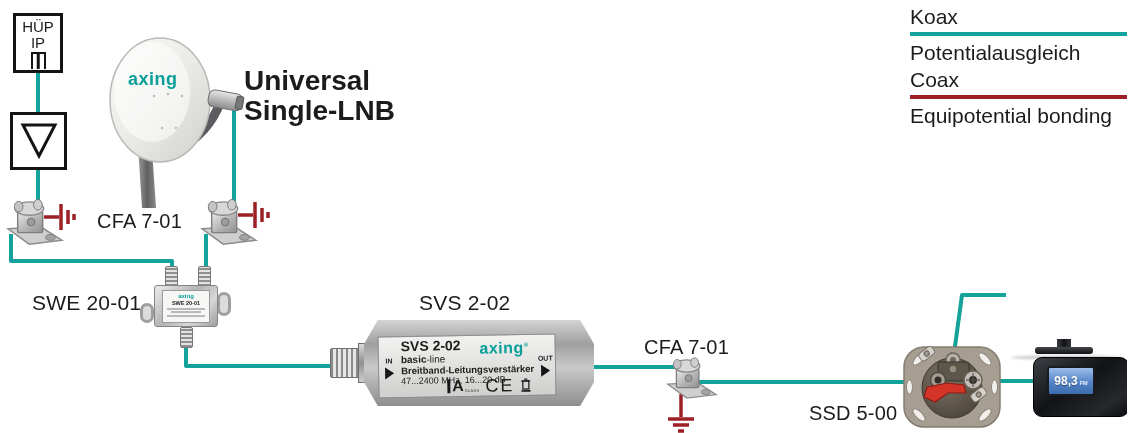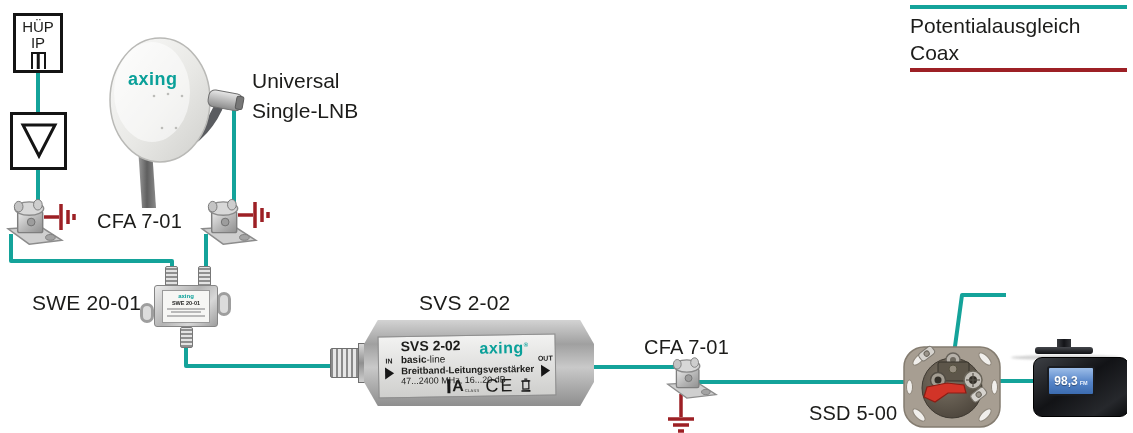--- a/index.html
+++ b/index.html
@@ -99,21 +99,21 @@
   .radio-body{position:absolute;left:2px;top:2px;width:96px;height:60px;border-radius:9px;
     background:linear-gradient(145deg,#3d4045 0%,#121316 45%,#26282c 80%,#0c0d0f 100%);
     border:1px solid #000;box-sizing:border-box;}
   .radio-display{position:absolute;left:13px;top:8px;width:48px;height:30px;border:2px solid #1a1c20;border-radius:3px;
     background:linear-gradient(180deg,#9cbde8 0%,#5584c8 55%,#3c6cb0 100%);box-sizing:border-box;
     display:flex;align-items:center;justify-content:center;gap:2px;}
   .radio-freq{font-size:12px;font-weight:bold;color:#fff;text-shadow:0 1px 1px rgba(0,0,0,.4);}
   .radio-unit{font-size:5.5px;font-weight:bold;color:#eaf1fb;margin-top:3px;}
 
   .t-label{font-size:21px;}
-  .lnb-label{left:252px;top:66px;line-height:30px;font-size:21px;}
+  .lnb-label{left:244px;top:66px;line-height:30px;font-size:28px;font-weight:bold;}
 </style>
 </head>
 <body>
 
 <div class="stage">
 
   <svg class="abs" style="left:0;top:0" width="1133" height="433" viewBox="0 0 1133 433" fill="none">
 
     <polyline points="38,70 38,210" stroke="var(--coax)" stroke-width="4"></polyline>
     <polyline points="11,234 11,261 172,261 172,276" stroke="var(--coax)" stroke-width="4" stroke-linejoin="round"></polyline>
@@ -344,19 +344,21 @@
   <div class="abs radio">
     <div class="radio-body">
       <div class="radio-display">
         <span class="radio-freq">98,3</span>
         <span class="radio-unit">FM</span>
       </div>
     </div>
   </div>
 
   <div class="abs legend">
+    <div class="legend-text">Koax</div>
     <div class="legend-line coax"></div>
     <div class="legend-text">Potentialausgleich</div>
     <div class="legend-text">Coax</div>
     <div class="legend-line bond"></div>
+    <div class="legend-text">Equipotential bonding</div>
   </div>
 
 </div>
 
 </body></html>

